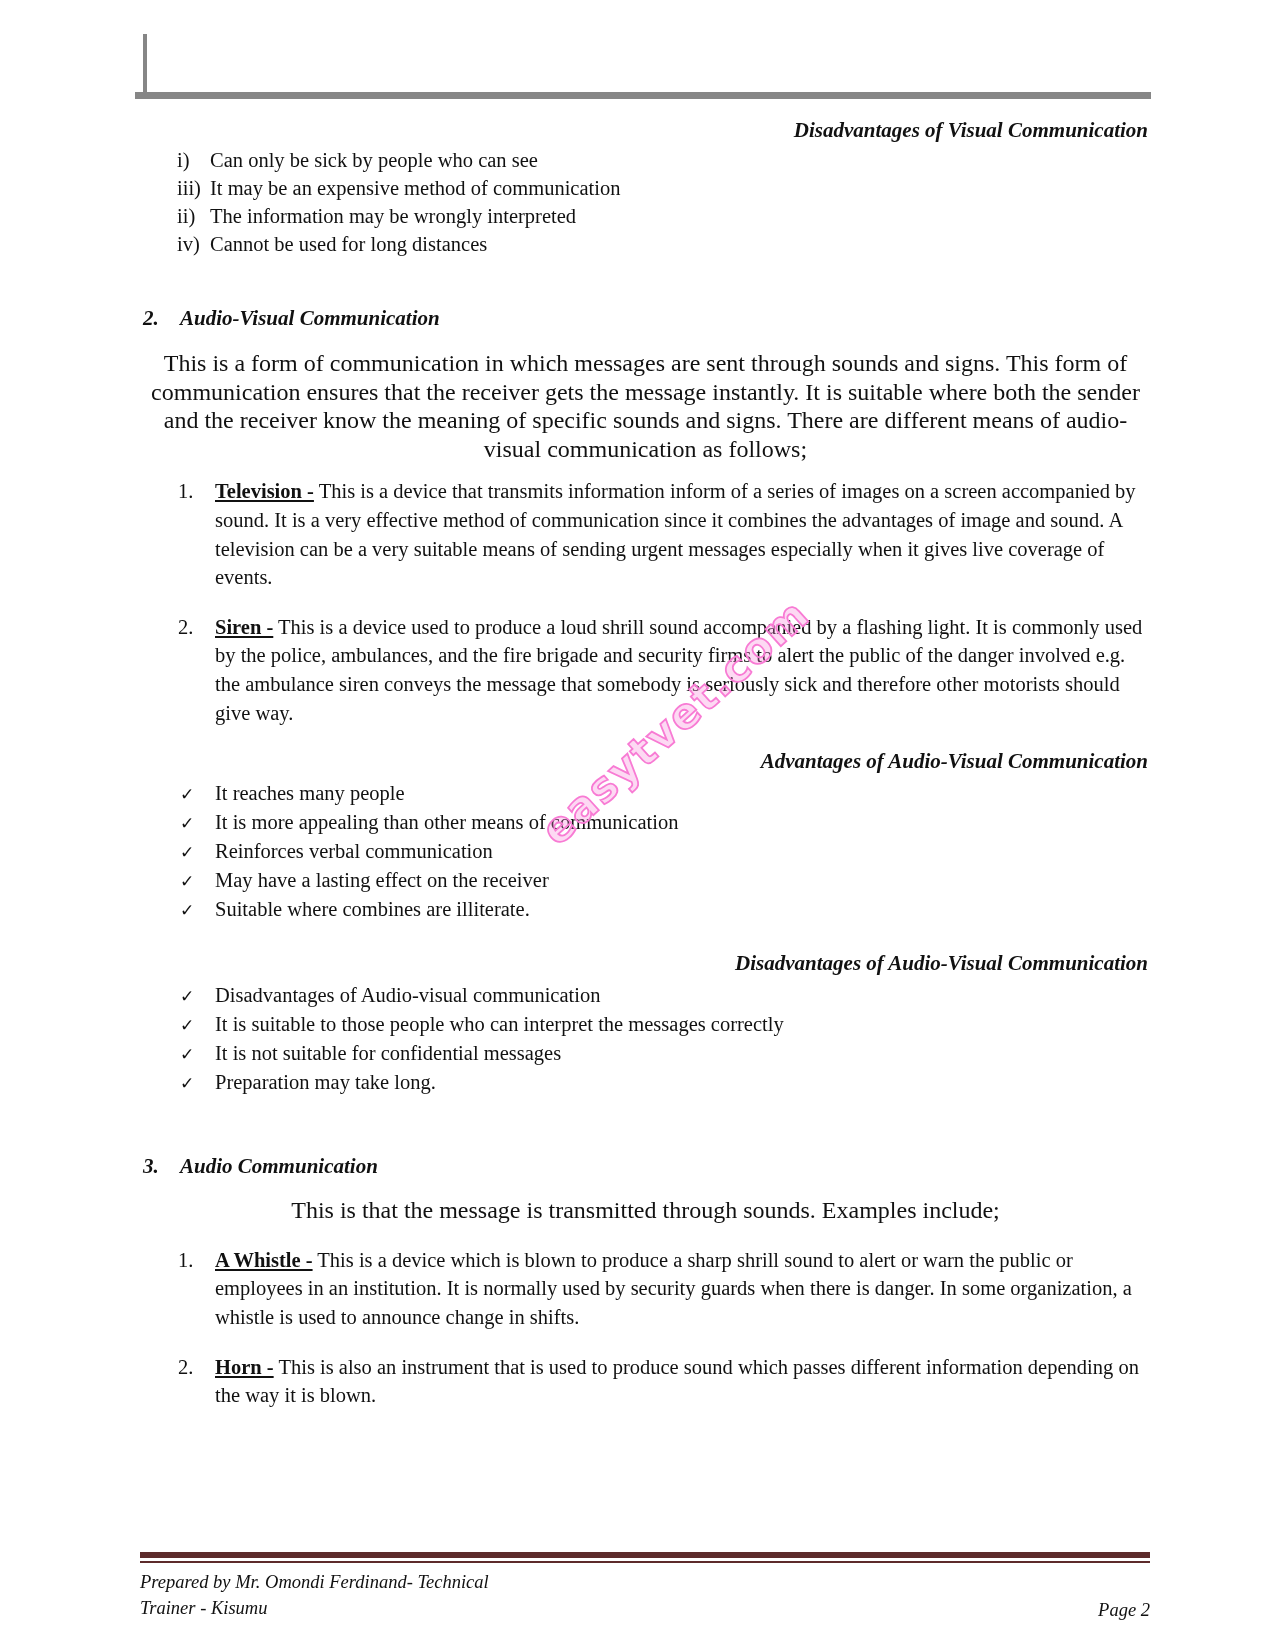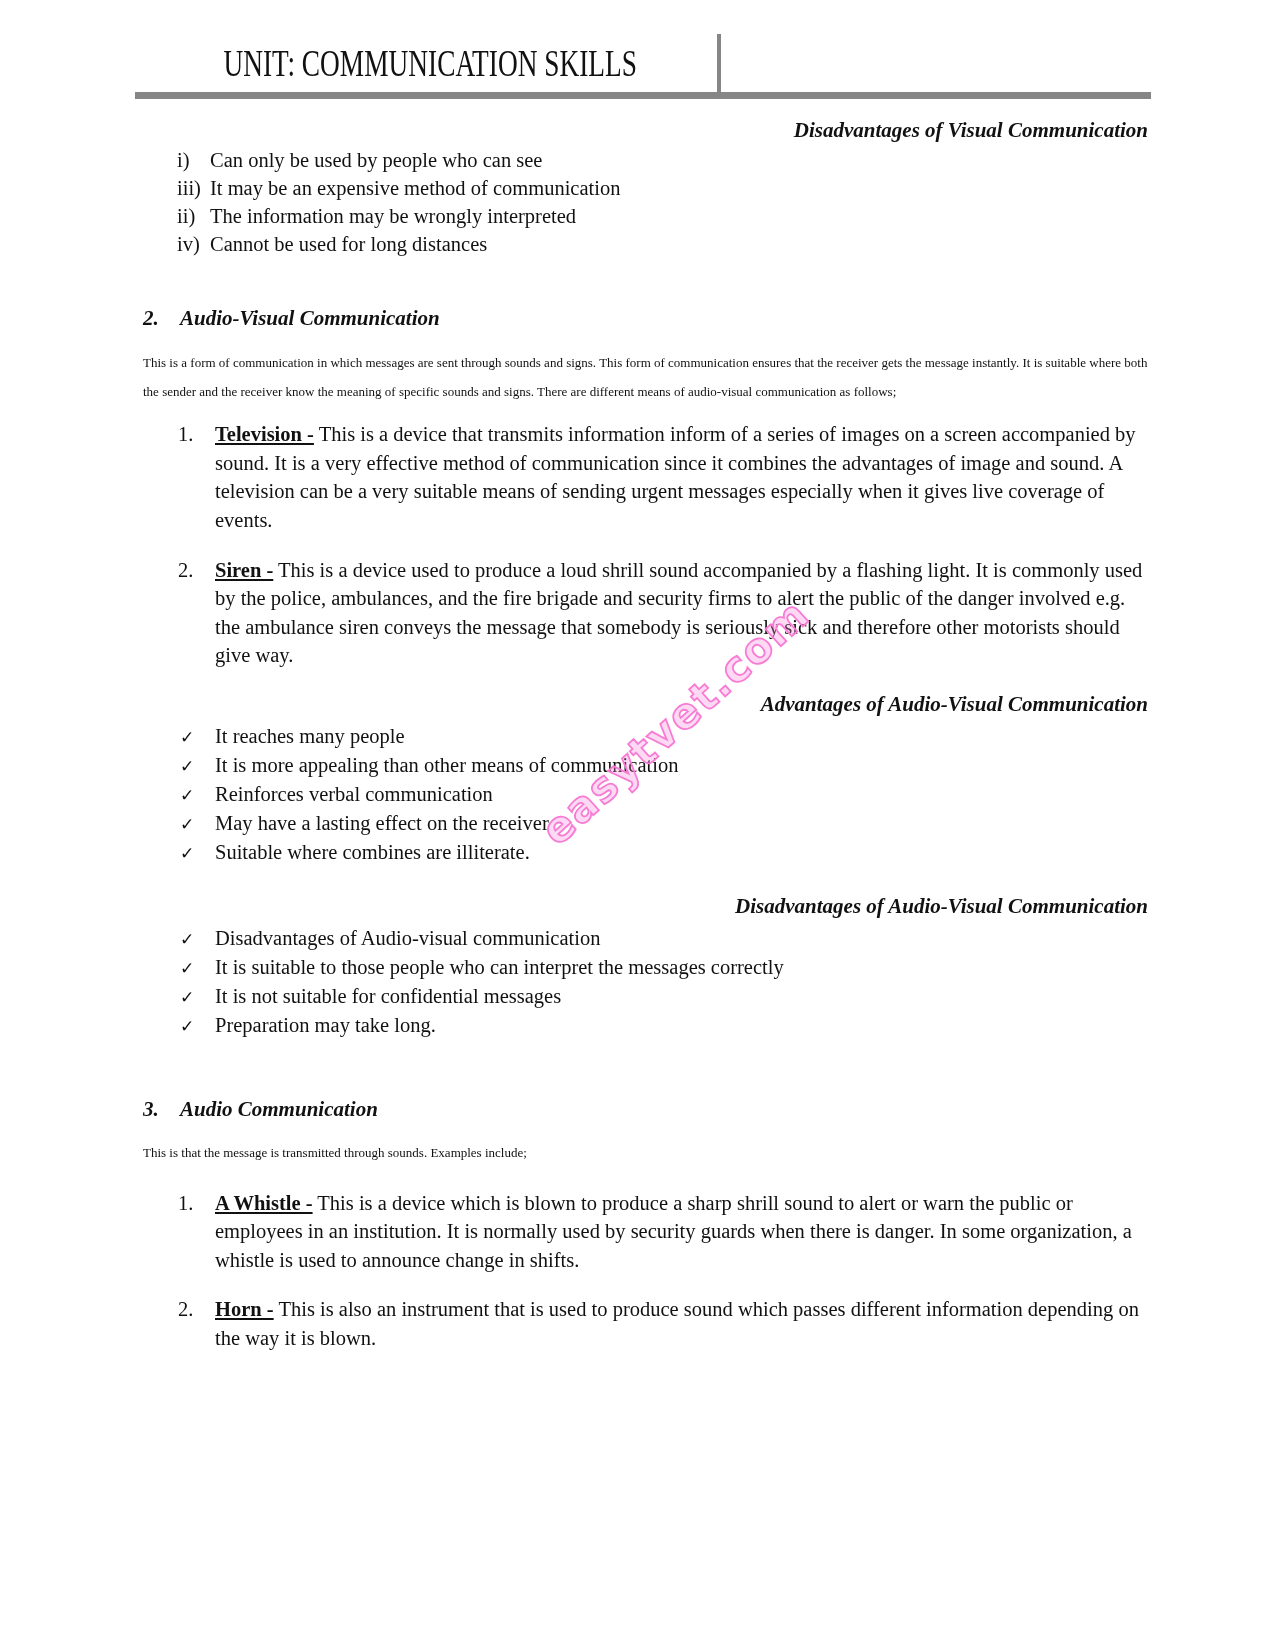--- a/index.html
+++ b/index.html
@@ -64,22 +64,22 @@
   }
   .roman-marker{position:absolute;left:34px;}
   .num-heading{
     position:relative;padding-left:37px;
     font-weight:bold;font-style:italic;
     font-size:21px;line-height:27px;
   }
   .num-heading .num{position:absolute;left:0;}
   .h-av{margin-top:47px;}
   .para{
-    font-size:13px;line-height:28.6px;
-    text-align:left;
+    font-size:24px;line-height:28.6px;
+    text-align:center;
   }
   .p-av{margin-top:17px;}
   .device-list{margin-top:14px;}
   .device-li{
     position:relative;padding-left:72px;
     font-size:20.5px;line-height:28.6px;
     margin-bottom:21px;
   }
   .device-li .num{position:absolute;left:35px;}
   .device-li .term{font-weight:bold;text-decoration:underline;}
@@ -134,32 +134,29 @@
     font-style:italic;font-size:18.5px;
   }
 </style>
 </head>
 <body>
 
 <div class="page">
   <div class="content">
 
     <div class="header-row">
-      <div class="header-left">
-        <span class="unit-title">UNIT: COMMUNICATION SKILLS</span>
-      </div>
       <div class="header-divider"></div>
     </div>
     <div class="header-rule"></div>
 
     <div class="sec-heading h-visual">Disadvantages of Visual Communication</div>
     <div class="roman-list">
       <div class="roman-li">
         <span class="roman-marker">i)</span>
-        <span>Can only be used by people who can see</span>
+        <span>Can only be sick by people who can see</span>
       </div>
       <div class="roman-li">
         <span class="roman-marker">iii)</span>
         <span>It may be an expensive method of communication</span>
       </div>
       <div class="roman-li">
         <span class="roman-marker">ii)</span>
         <span>The information may be wrongly interpreted</span>
       </div>
       <div class="roman-li">
@@ -243,13 +240,23 @@
       <div class="device-li">
         <span class="num">2.</span>
         <span class="term">Horn -</span><span> This is also an instrument that is used to produce sound which passes different information depending on the way it is blown.</span>
       </div>
     </div>
 
   </div>
 
   <div class="watermark">easytvet.com</div>
 
+  <div class="footer">
+    <div class="footer-rule"></div>
+    <div class="footer-body">
+      <div class="footer-left">
+        <div>Prepared by Mr. Omondi Ferdinand- Technical</div>
+        <div>Trainer  - Kisumu</div>
+      </div>
+      <div class="footer-page">Page 2</div>
+    </div>
+  </div>
 </div>
 
 </body></html>

